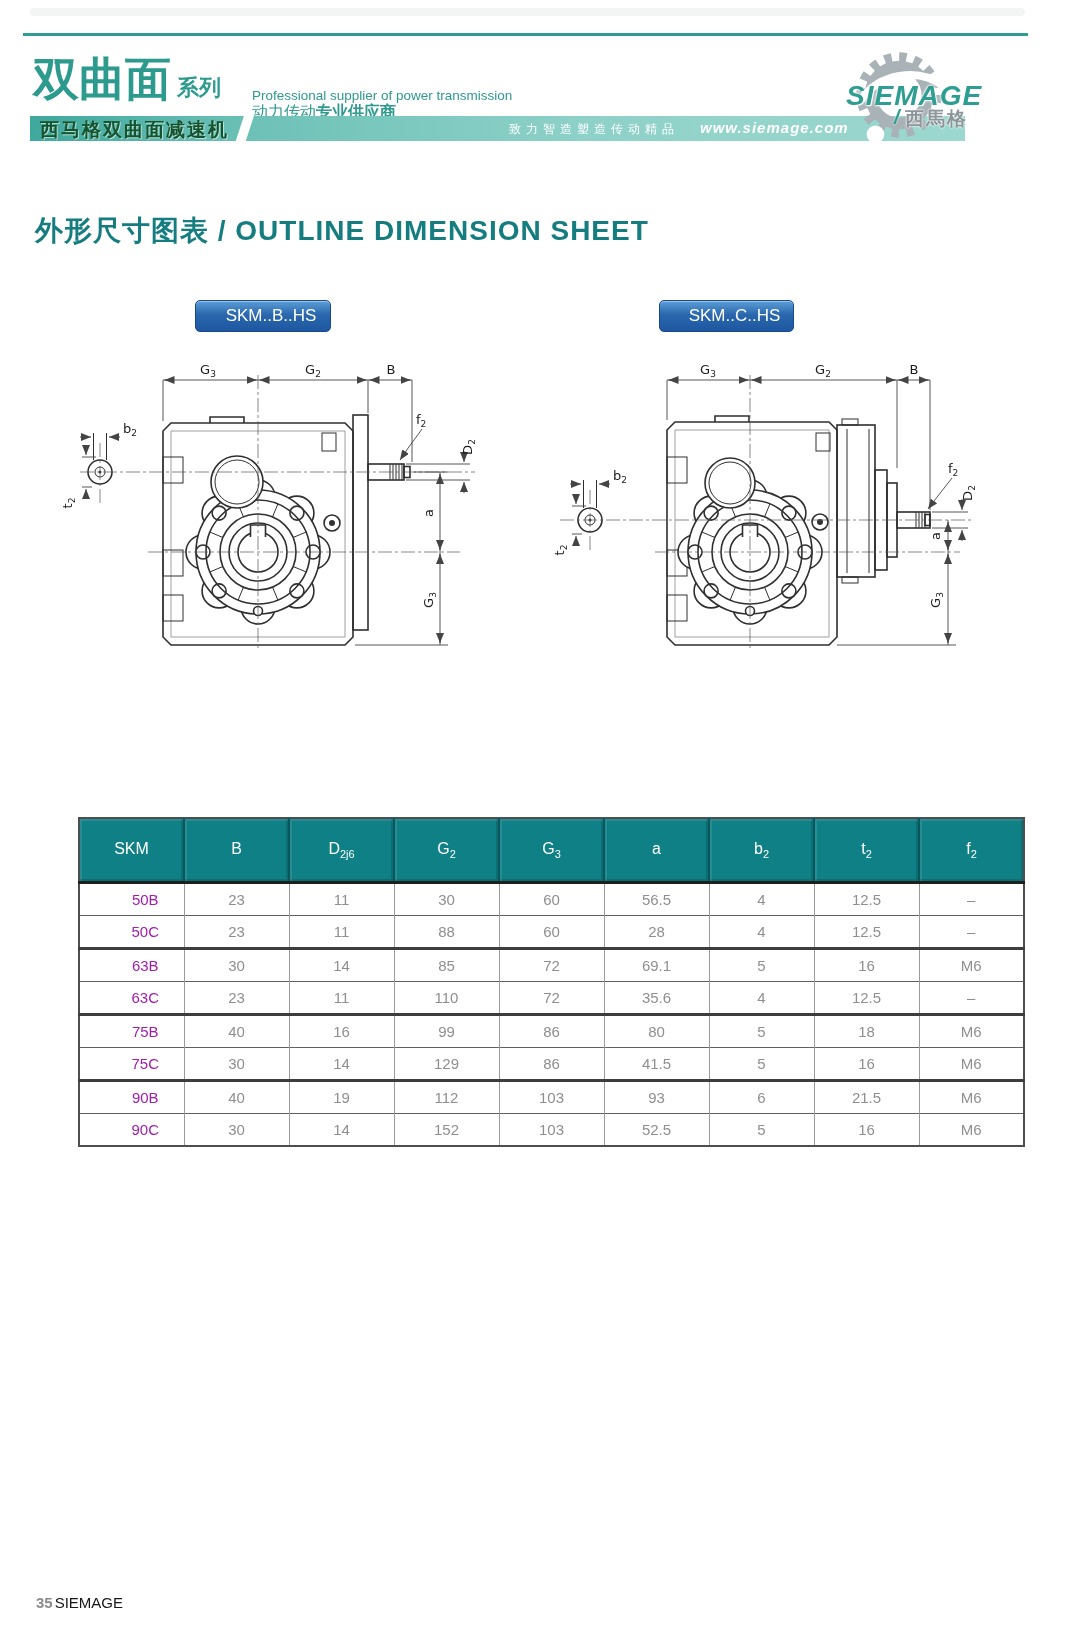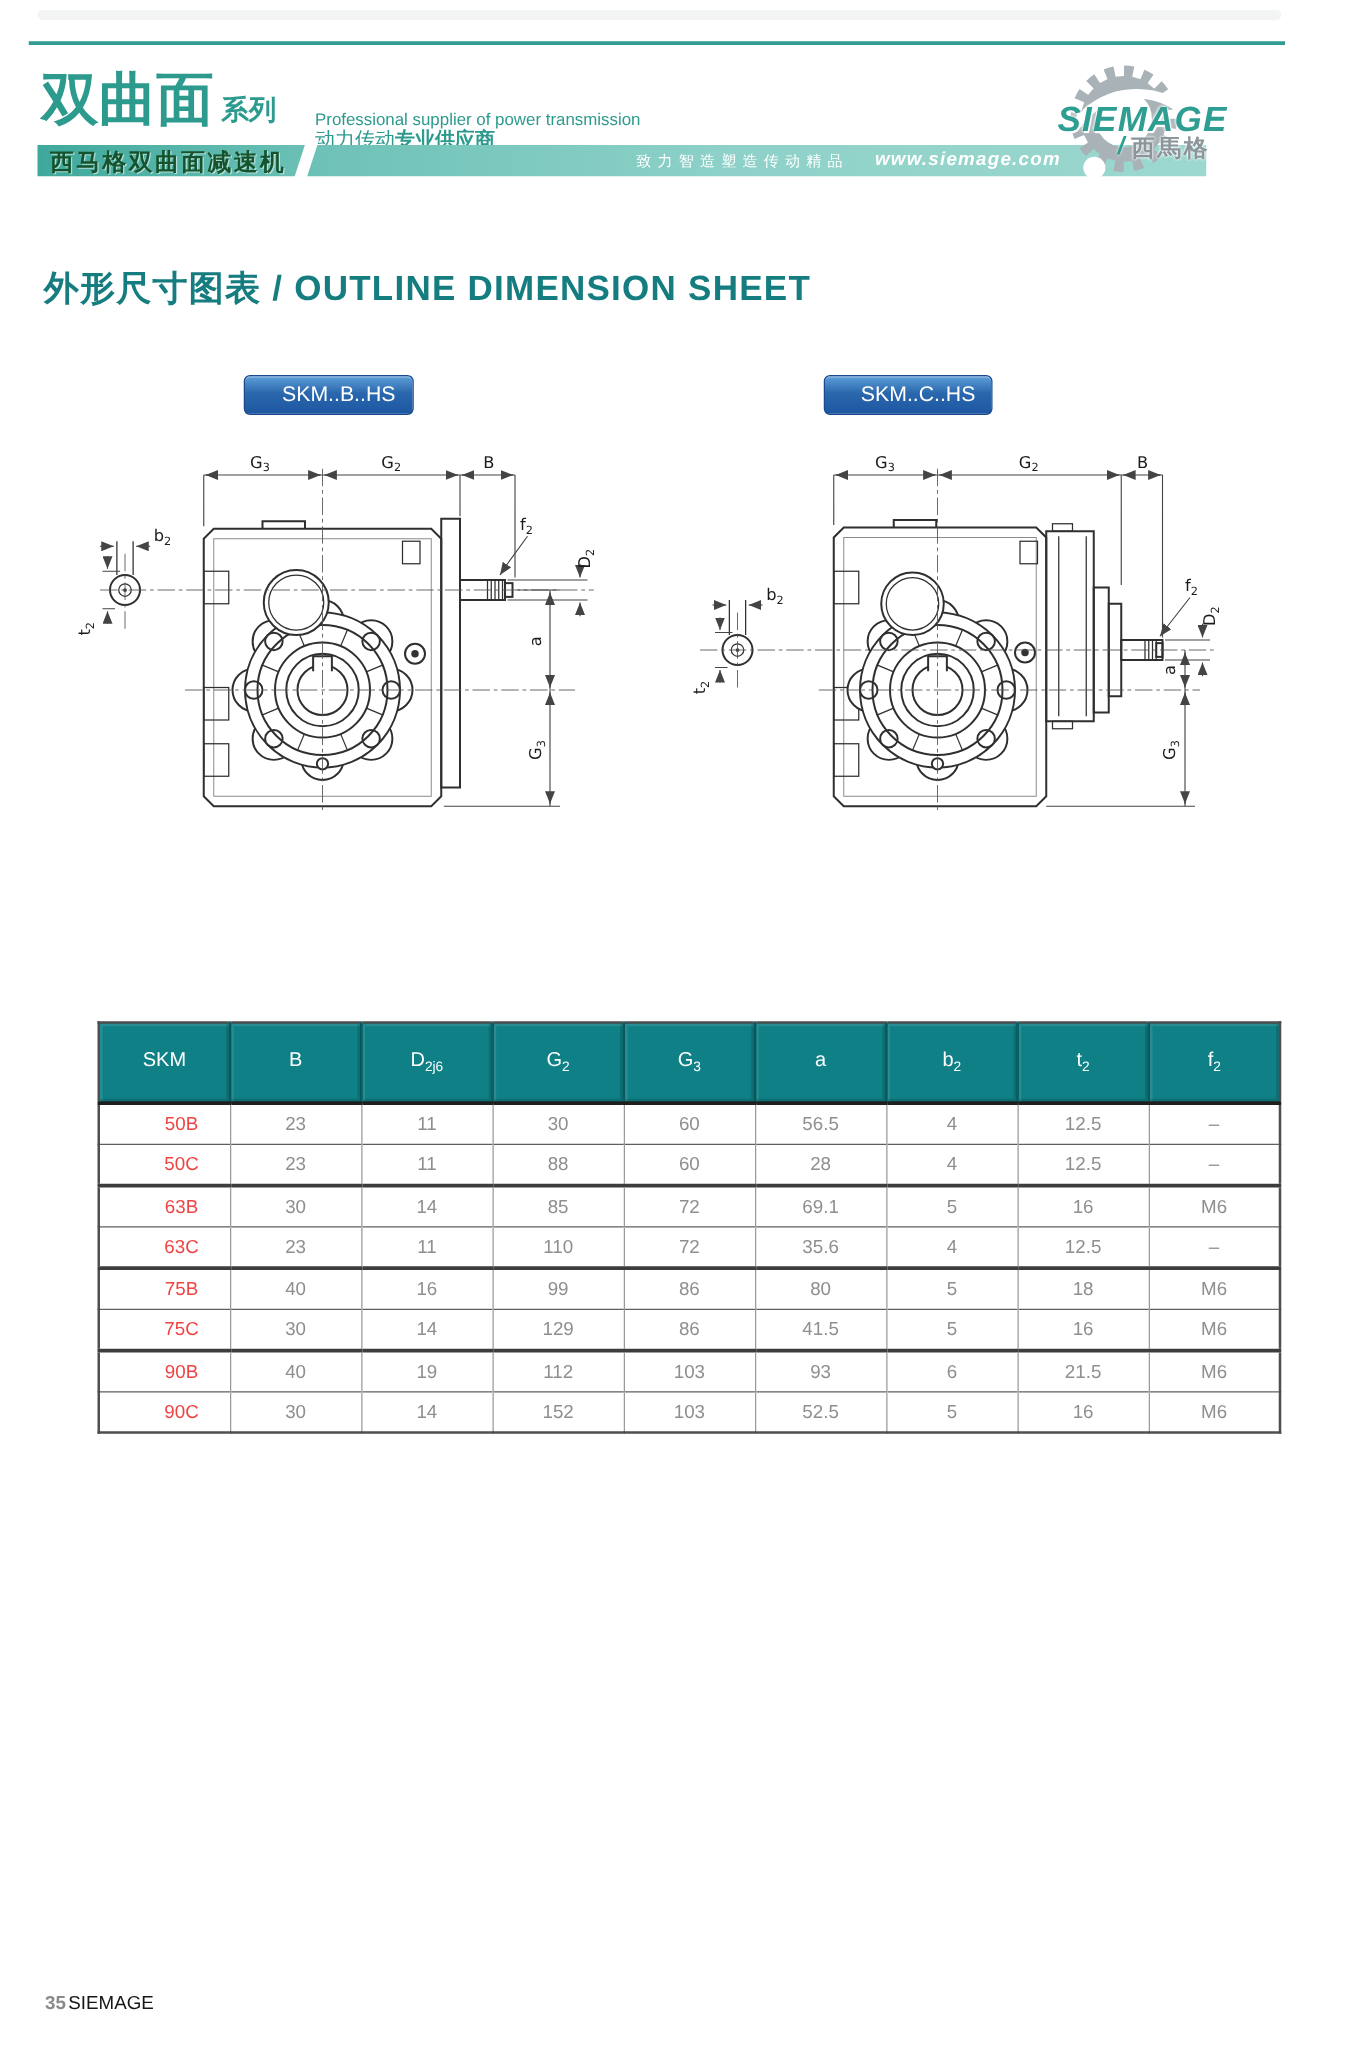--- a/index.html
+++ b/index.html
@@ -61,21 +61,21 @@
   table{width:100%;border-collapse:collapse;table-layout:fixed;border:2px solid #4e4e4e;}
   thead th{height:60px;background:#0f8086;color:#ffffff;font-size:16px;font-weight:normal;
     border-right:2px solid rgba(6,80,85,.85);
     box-shadow:inset 2px 2px 0 rgba(255,255,255,.10), inset -2px -2px 0 rgba(0,0,0,.14);}
   thead th:last-child{border-right:none;}
   tbody td{height:31px;text-align:center;font-size:15px;color:#8f8f8f;background:#fff;
     border-right:1.5px solid #9a9a9a;border-top:1.5px solid #5f5f5f;padding:0;}
   tbody td:last-child{border-right:none;}
   tbody tr:first-child td{border-top:3px solid #1f1f1f;}
   tbody tr.grp td{border-top:3px solid #3d3d3d;}
-  tbody td:first-child{color:#ef4444;padding-left:27px;}
+  tbody td:first-child{color:#a21caf;padding-left:27px;}
   sub{font-size:11px;}
 
   .footer{left:36px;top:1594px;font-size:15px;}
   .footer .num{font-weight:bold;color:#8a8a8a;}
   .footer .brand{color:#161616;margin-left:2px;}
 </style>
 </head>
 <body>
 
 <div class="abs top-faint-band"></div>

